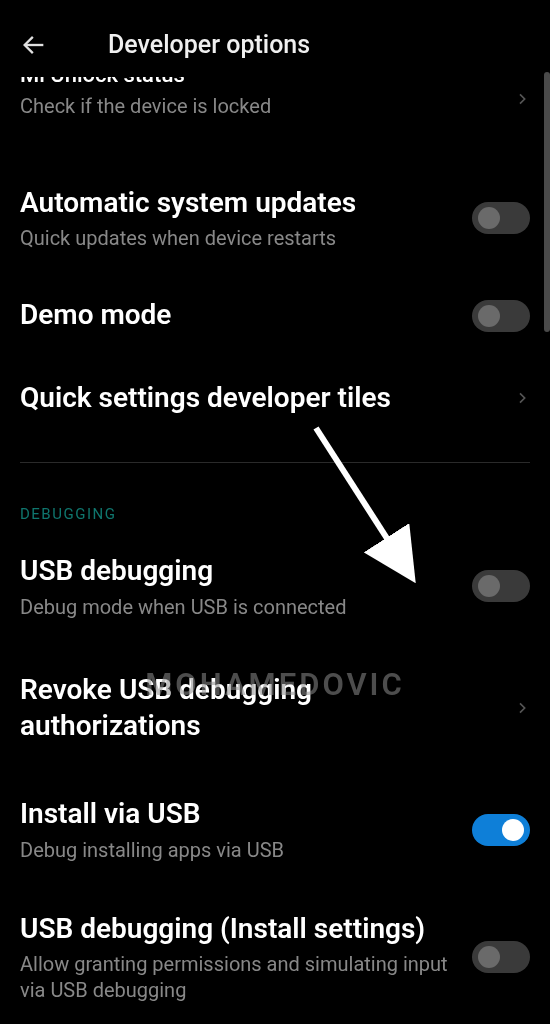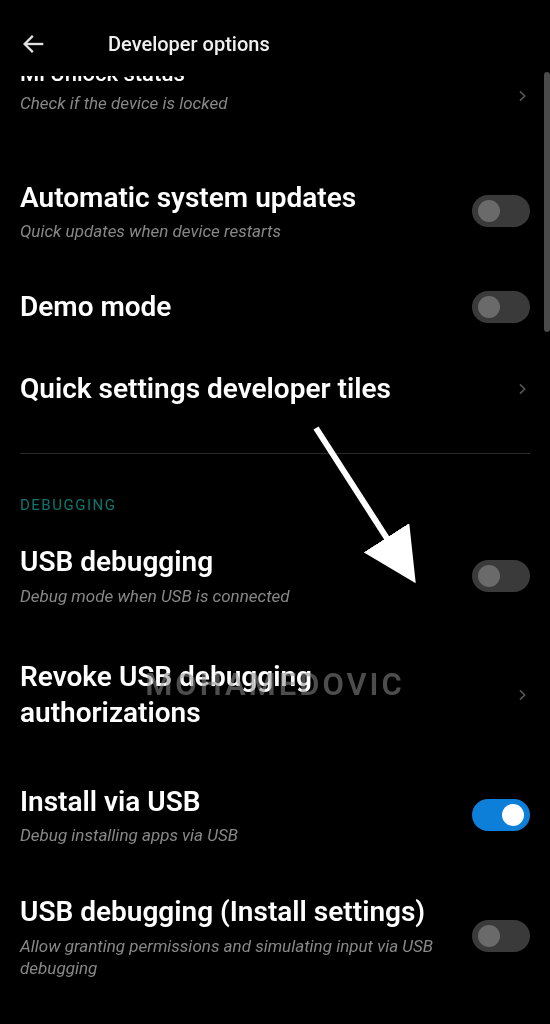--- a/index.html
+++ b/index.html
@@ -19,21 +19,21 @@
       gap: 60px;
     }
     .back-arrow {
       width: 28px;
       height: 28px;
       display: flex;
       align-items: center;
       justify-content: center;
     }
     .header-title {
-      font-size: 20px;
+      font-size: 25px;
       font-weight: 500;
       color: #f0f0f0;
       text-align: right;
     }
     .content {
       padding: 0 20px;
     }
     .cut-title {
       font-size: 22px;
       font-weight: 500;
@@ -57,25 +57,24 @@
     .setting-text {
       flex: 1;
     }
     .setting-title {
       font-size: 28px;
       font-weight: 600;
       color: #fff;
       line-height: 1.3;
     }
     .setting-subtitle {
-      font-size: 17px;
+      font-size: 20px;
       color: #888;
       margin-top: 4px;
       line-height: 1.3;
-      font-style: italic;
     }
     .toggle {
       width: 58px;
       height: 32px;
       border-radius: 16px;
       position: relative;
       flex-shrink: 0;
     }
     .toggle-off {
       background: #3a3a3a;

